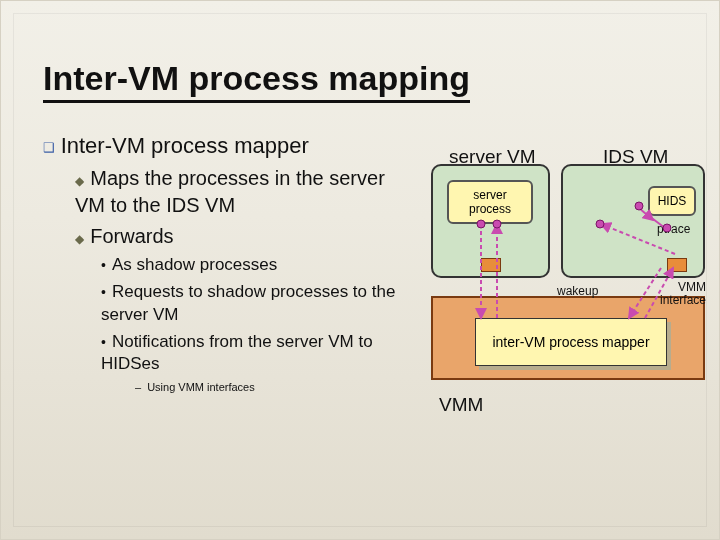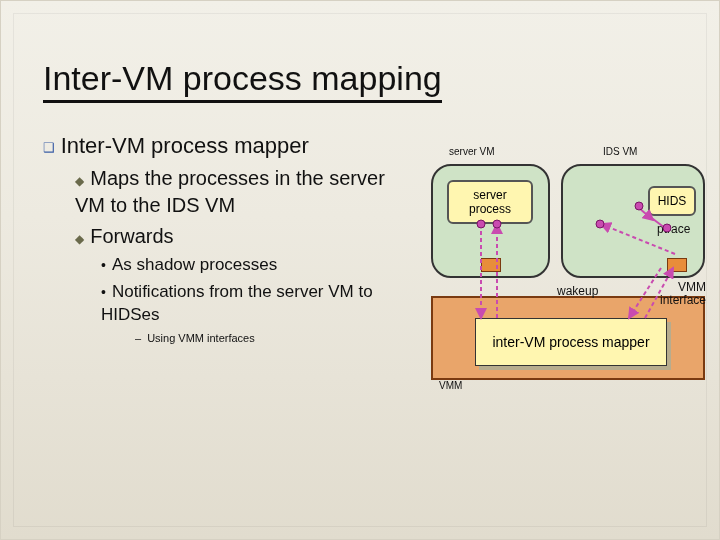--- a/index.html
+++ b/index.html
@@ -1,33 +1,33 @@
 <!DOCTYPE html>
 <html><head>
 <meta charset="utf-8">
 <style>
   html,body{margin:0;padding:0;width:720px;height:540px;overflow:hidden;font-family:Arial,Helvetica,sans-serif;background:#e8e6de}
   .slide{position:relative;width:720px;height:540px;box-sizing:border-box;
     background:linear-gradient(180deg,#f2f0e8 0%,#edeae0 40%,#e1dcce 100%);
     border:1px solid #d6d1c3}
   .slide:before{content:"";position:absolute;inset:12px;border:1px solid rgba(0,0,0,.05);pointer-events:none}
-  .title{position:absolute;left:42px;top:58px;font-size:34px;font-weight:400;color:#111;border-bottom:3px solid #111;padding-bottom:2px}
+  .title{position:absolute;left:42px;top:58px;font-size:34px;font-weight:700;color:#111;border-bottom:3px solid #111;padding-bottom:2px}
   .content{position:absolute;left:42px;top:130px;width:370px;font-size:18px;color:#111}
   .line{margin:0 0 4px 0;line-height:1.35}
   .q{color:#3b5ea6;font-size:13px;margin-right:6px;vertical-align:1px}
   .dm{color:#6a6a4b;font-size:12px;margin-right:6px}
   .dot{font-size:14px;margin-right:6px}
   .dash{margin-right:6px}
   .l0{font-size:22px;font-weight:400}
   .l1{margin-left:32px;font-size:20px}
   .l2{margin-left:58px;font-size:17px}
   .l3{margin-left:92px;font-size:11px}
   .diagram{position:absolute;left:430px;top:145px;width:270px;height:280px}
-  .lbl{position:absolute;font-size:10px;color:#111;}
-  .vm{position:absolute;border:2px solid #333;border-radius:20px}
+  .lbl{position:absolute;font-size:19px;color:#111;}
+  .vm{position:absolute;border:2px solid #333;border-radius:10px}
   .svm{left:0;top:18px;width:115px;height:110px;background:#cfe3c6}
   .ivm{left:130px;top:18px;width:140px;height:110px;background:#cfe3c6}
   .proc{position:absolute;border:2px solid #555;border-radius:6px;background:#fff6b0;font-size:12px;text-align:center;display:flex;align-items:center;justify-content:center;padding:2px 4px;box-sizing:border-box}
   .sp{left:14px;top:14px;width:86px;height:44px}
   .shp{left:6px;top:14px;width:70px;height:44px}
   .hids{left:85px;top:20px;width:48px;height:30px}
   .small{position:absolute;width:18px;height:12px;background:#e88d3a;border:1.5px solid #7a3a10}
   .mapper{position:absolute;left:44px;top:172px;width:190px;height:46px;border:1.5px solid #333;background:#fff6b0;box-shadow:4px 4px 0 #b7ac8e;font-size:14px;text-align:center;display:flex;align-items:center;justify-content:center}
   .vmm{position:absolute;left:0;top:150px;width:270px;height:80px;border:2px solid #7a3a10;background:#e9a56a}
   .pt{position:absolute;font-size:12px;color:#111}
@@ -39,30 +39,31 @@
 
 <div class="slide">
 
   <div class="title">Inter-VM process mapping</div>
 
   <div class="content">
     <div class="line l0"><span class="q">❑</span><span>Inter-VM process mapper</span></div>
     <div class="line l1"><span class="dm">◆</span><span>Maps the processes in the server VM to the IDS VM</span></div>
     <div class="line l1"><span class="dm">◆</span><span>Forwards</span></div>
     <div class="line l2"><span class="dot">•</span><span>As shadow processes</span></div>
+    <div class="line l2"><span class="dot">•</span><span>Requests to shadow processes to the server VM</span></div>
     <div class="line l2"><span class="dot">•</span><span>Notifications from the server VM to HIDSes</span></div>
     <div class="line l3"><span class="dash">–</span><span>Using VMM interfaces</span></div>
   </div>
 
   <div class="diagram">
     <div class="lbl" style="left:18px;top:0">server VM</div>
     <div class="lbl" style="left:172px;top:0">IDS VM</div>
 
     <div class="vmm"></div>
-    <div class="lbl" style="left:8px;top:234px">VMM</div>
+    <div class="lbl" style="left:8px;top:248px">VMM</div>
 
     <div class="vm svm">
       <div class="proc sp">
           <span>server process</span>
         </div>
       <div class="small" style="left:48px;top:92px"></div>
     </div>
 
     <div class="vm ivm">
       <div class="proc hids">

